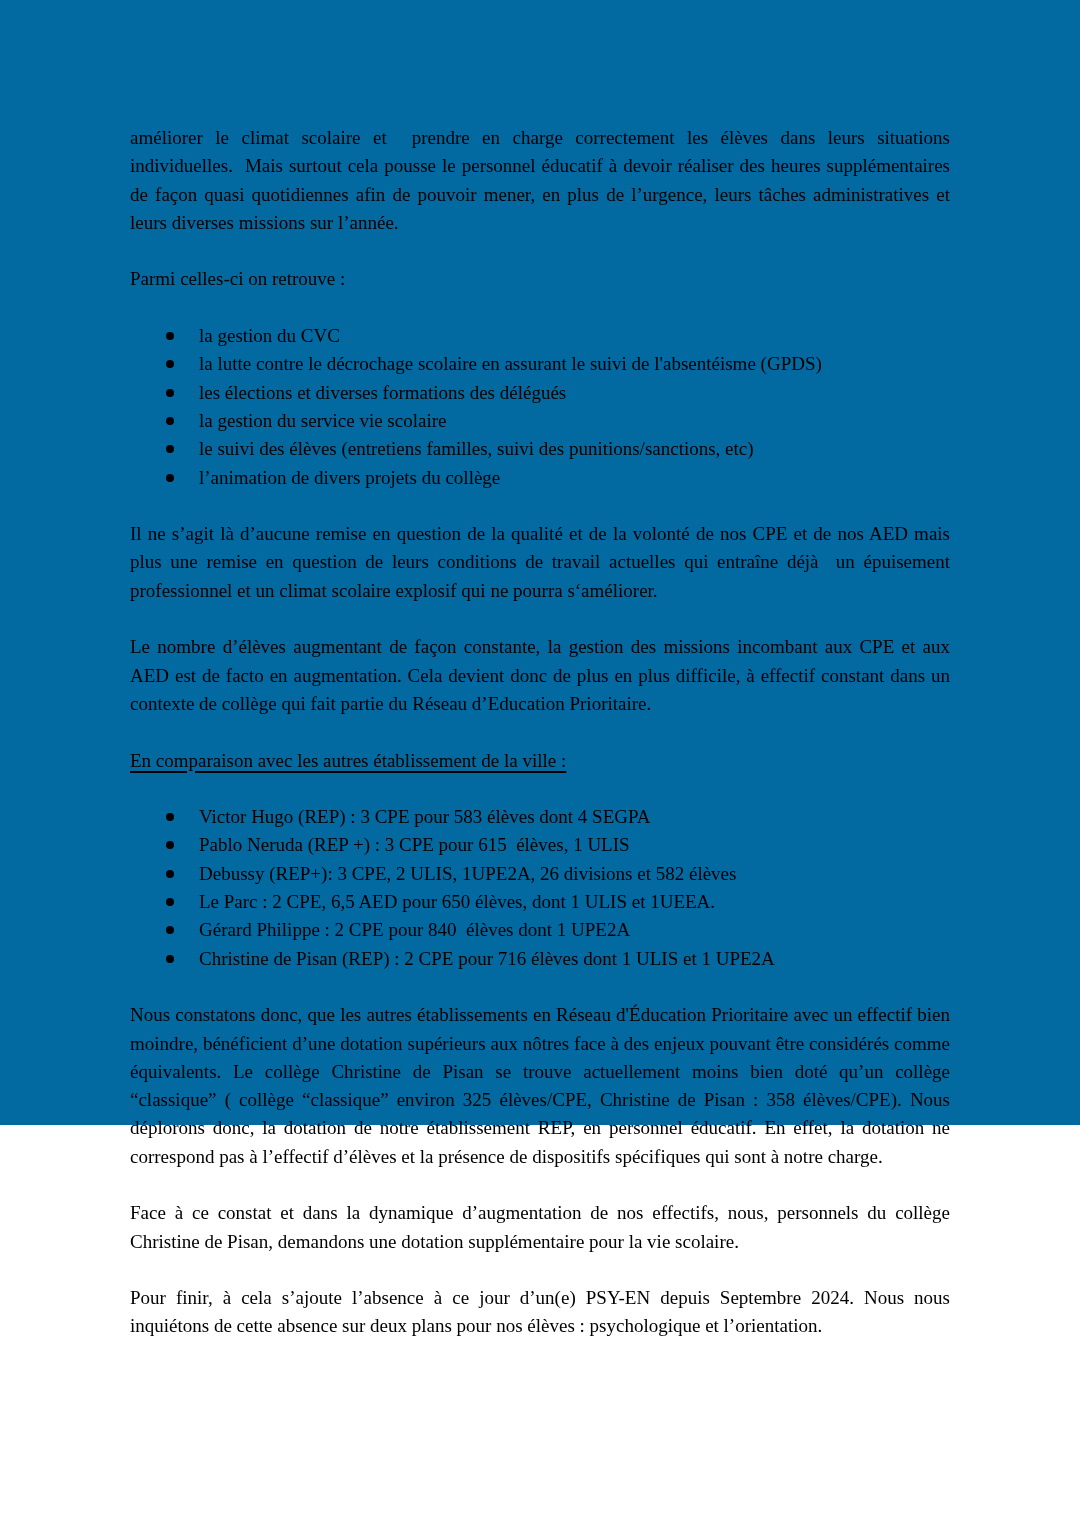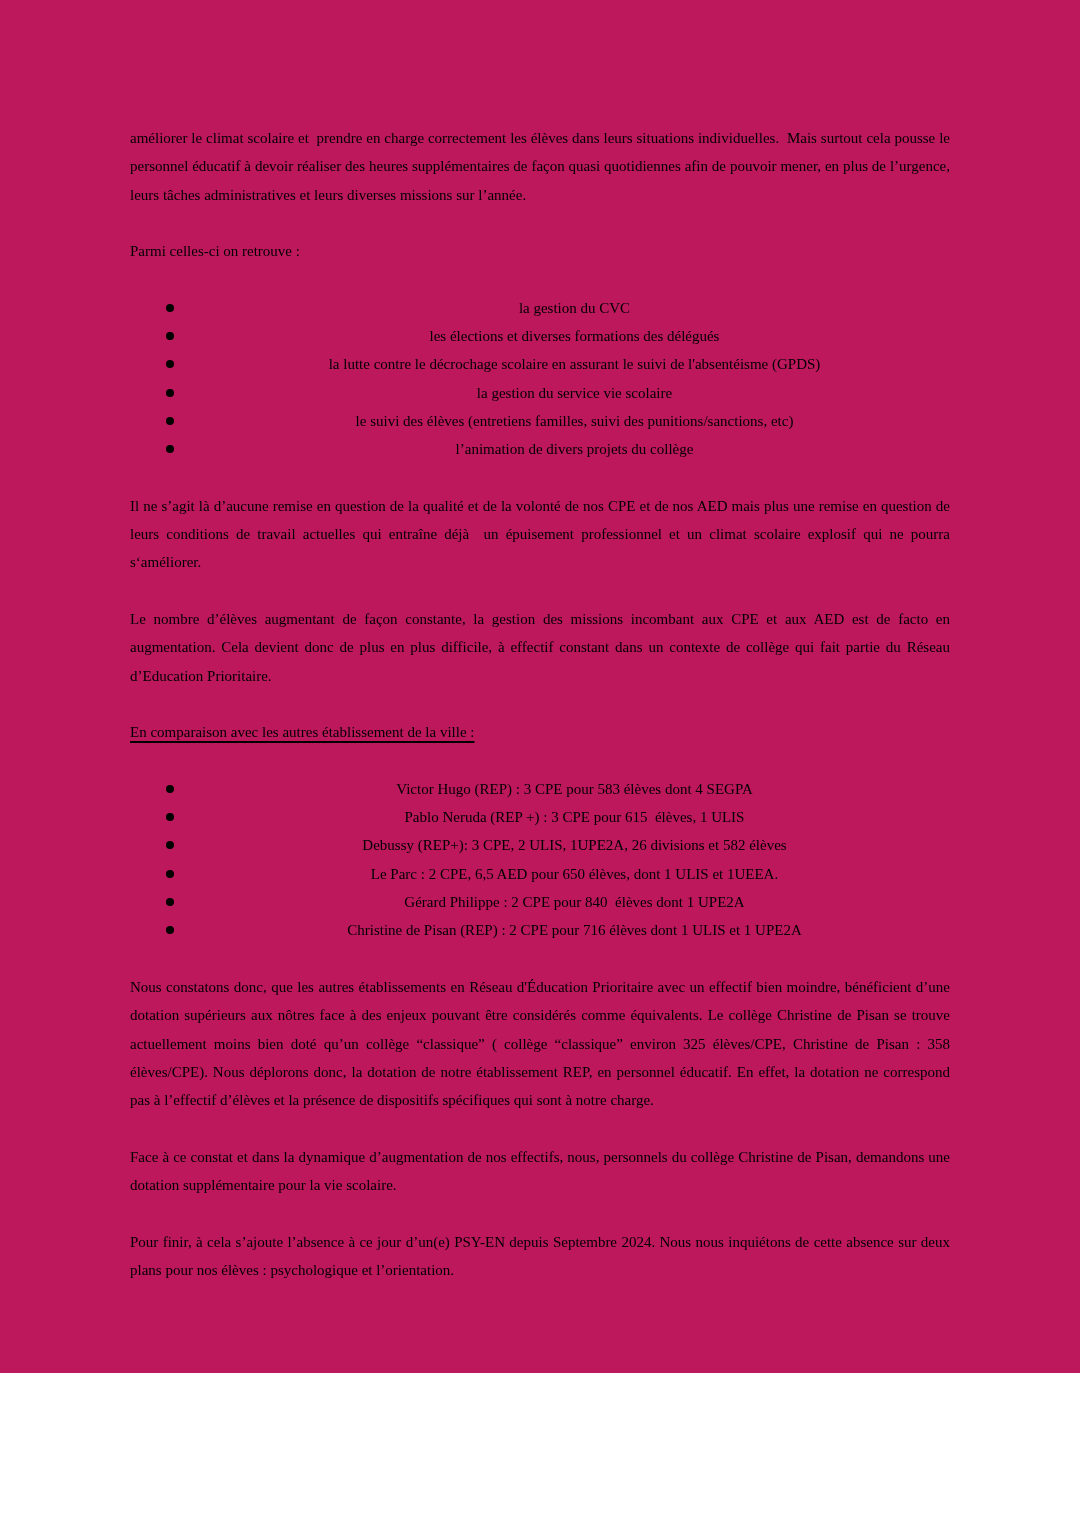--- a/index.html
+++ b/index.html
@@ -8,45 +8,44 @@
     background: #ffffff;
   }
   body {
     width: 1080px;
     height: 1525px;
     overflow: hidden;
   }
   .page {
     box-sizing: border-box;
     width: 1080px;
-    height: 1373px;
+    height: 1125px;
     padding: 124px 130px 0 130px;
-    background: #be185d;
+    background: #0369a1;
     color: #000000;
     font-family: "Liberation Serif", "DejaVu Serif", serif;
-    font-size: 15px;
+    font-size: 19px;
     line-height: 28.3px;
     -webkit-font-smoothing: antialiased;
   }
   .para {
     margin: 0 0 28.3px 0;
   }
   .justify {
     text-align: justify;
   }
   .underline-heading {
     text-decoration: underline;
     text-decoration-thickness: 1.5px;
     text-underline-offset: 4px;
   }
   ul.doc-list {
     margin: 0 0 28.3px 0;
     padding: 0;
     list-style: none;
-    text-align: center;
   }
   ul.doc-list li {
     position: relative;
     padding-left: 69px;
     white-space: nowrap;
   }
   ul.doc-list li .bullet-dot {
     position: absolute;
     left: 36px;
     top: 10px;
@@ -60,22 +59,22 @@
 <body>
 
 <div class="page">
 
   <p class="para justify">améliorer le climat scolaire et&nbsp; prendre en charge correctement les élèves dans leurs situations individuelles.&nbsp; Mais surtout cela pousse le personnel éducatif à devoir réaliser des heures supplémentaires de façon quasi quotidiennes afin de pouvoir mener, en plus de l’urgence, leurs tâches administratives et leurs diverses missions sur l’année.</p>
 
   <p class="para">Parmi celles-ci on retrouve :</p>
 
   <ul class="doc-list">
     <li><span class="bullet-dot"></span><span>la gestion du CVC</span></li>
+    <li><span class="bullet-dot"></span><span>la lutte contre le décrochage scolaire en assurant le suivi de l'absentéisme (GPDS)</span></li>
     <li><span class="bullet-dot"></span><span>les élections et diverses formations des délégués</span></li>
-    <li><span class="bullet-dot"></span><span>la lutte contre le décrochage scolaire en assurant le suivi de l'absentéisme (GPDS)</span></li>
     <li><span class="bullet-dot"></span><span>la gestion du service vie scolaire</span></li>
     <li><span class="bullet-dot"></span><span>le suivi des élèves (entretiens familles, suivi des punitions/sanctions, etc)</span></li>
     <li><span class="bullet-dot"></span><span>l’animation de divers projets du collège</span></li>
   </ul>
 
   <p class="para justify">Il ne s’agit là d’aucune remise en question de la qualité et de la volonté de nos CPE et de nos AED mais plus une remise en question de leurs conditions de travail actuelles qui entraîne déjà&nbsp; un épuisement professionnel et un climat scolaire explosif qui ne pourra s‘améliorer.</p>
 
   <p class="para justify">Le nombre d’élèves augmentant de façon constante, la gestion des missions incombant aux CPE et aux AED est de facto en augmentation. Cela devient donc de plus en plus difficile, à effectif constant dans un contexte de collège qui fait partie du Réseau d’Education Prioritaire.</p>
 
   <p class="para underline-heading">En comparaison avec les autres établissement de la ville :</p>

